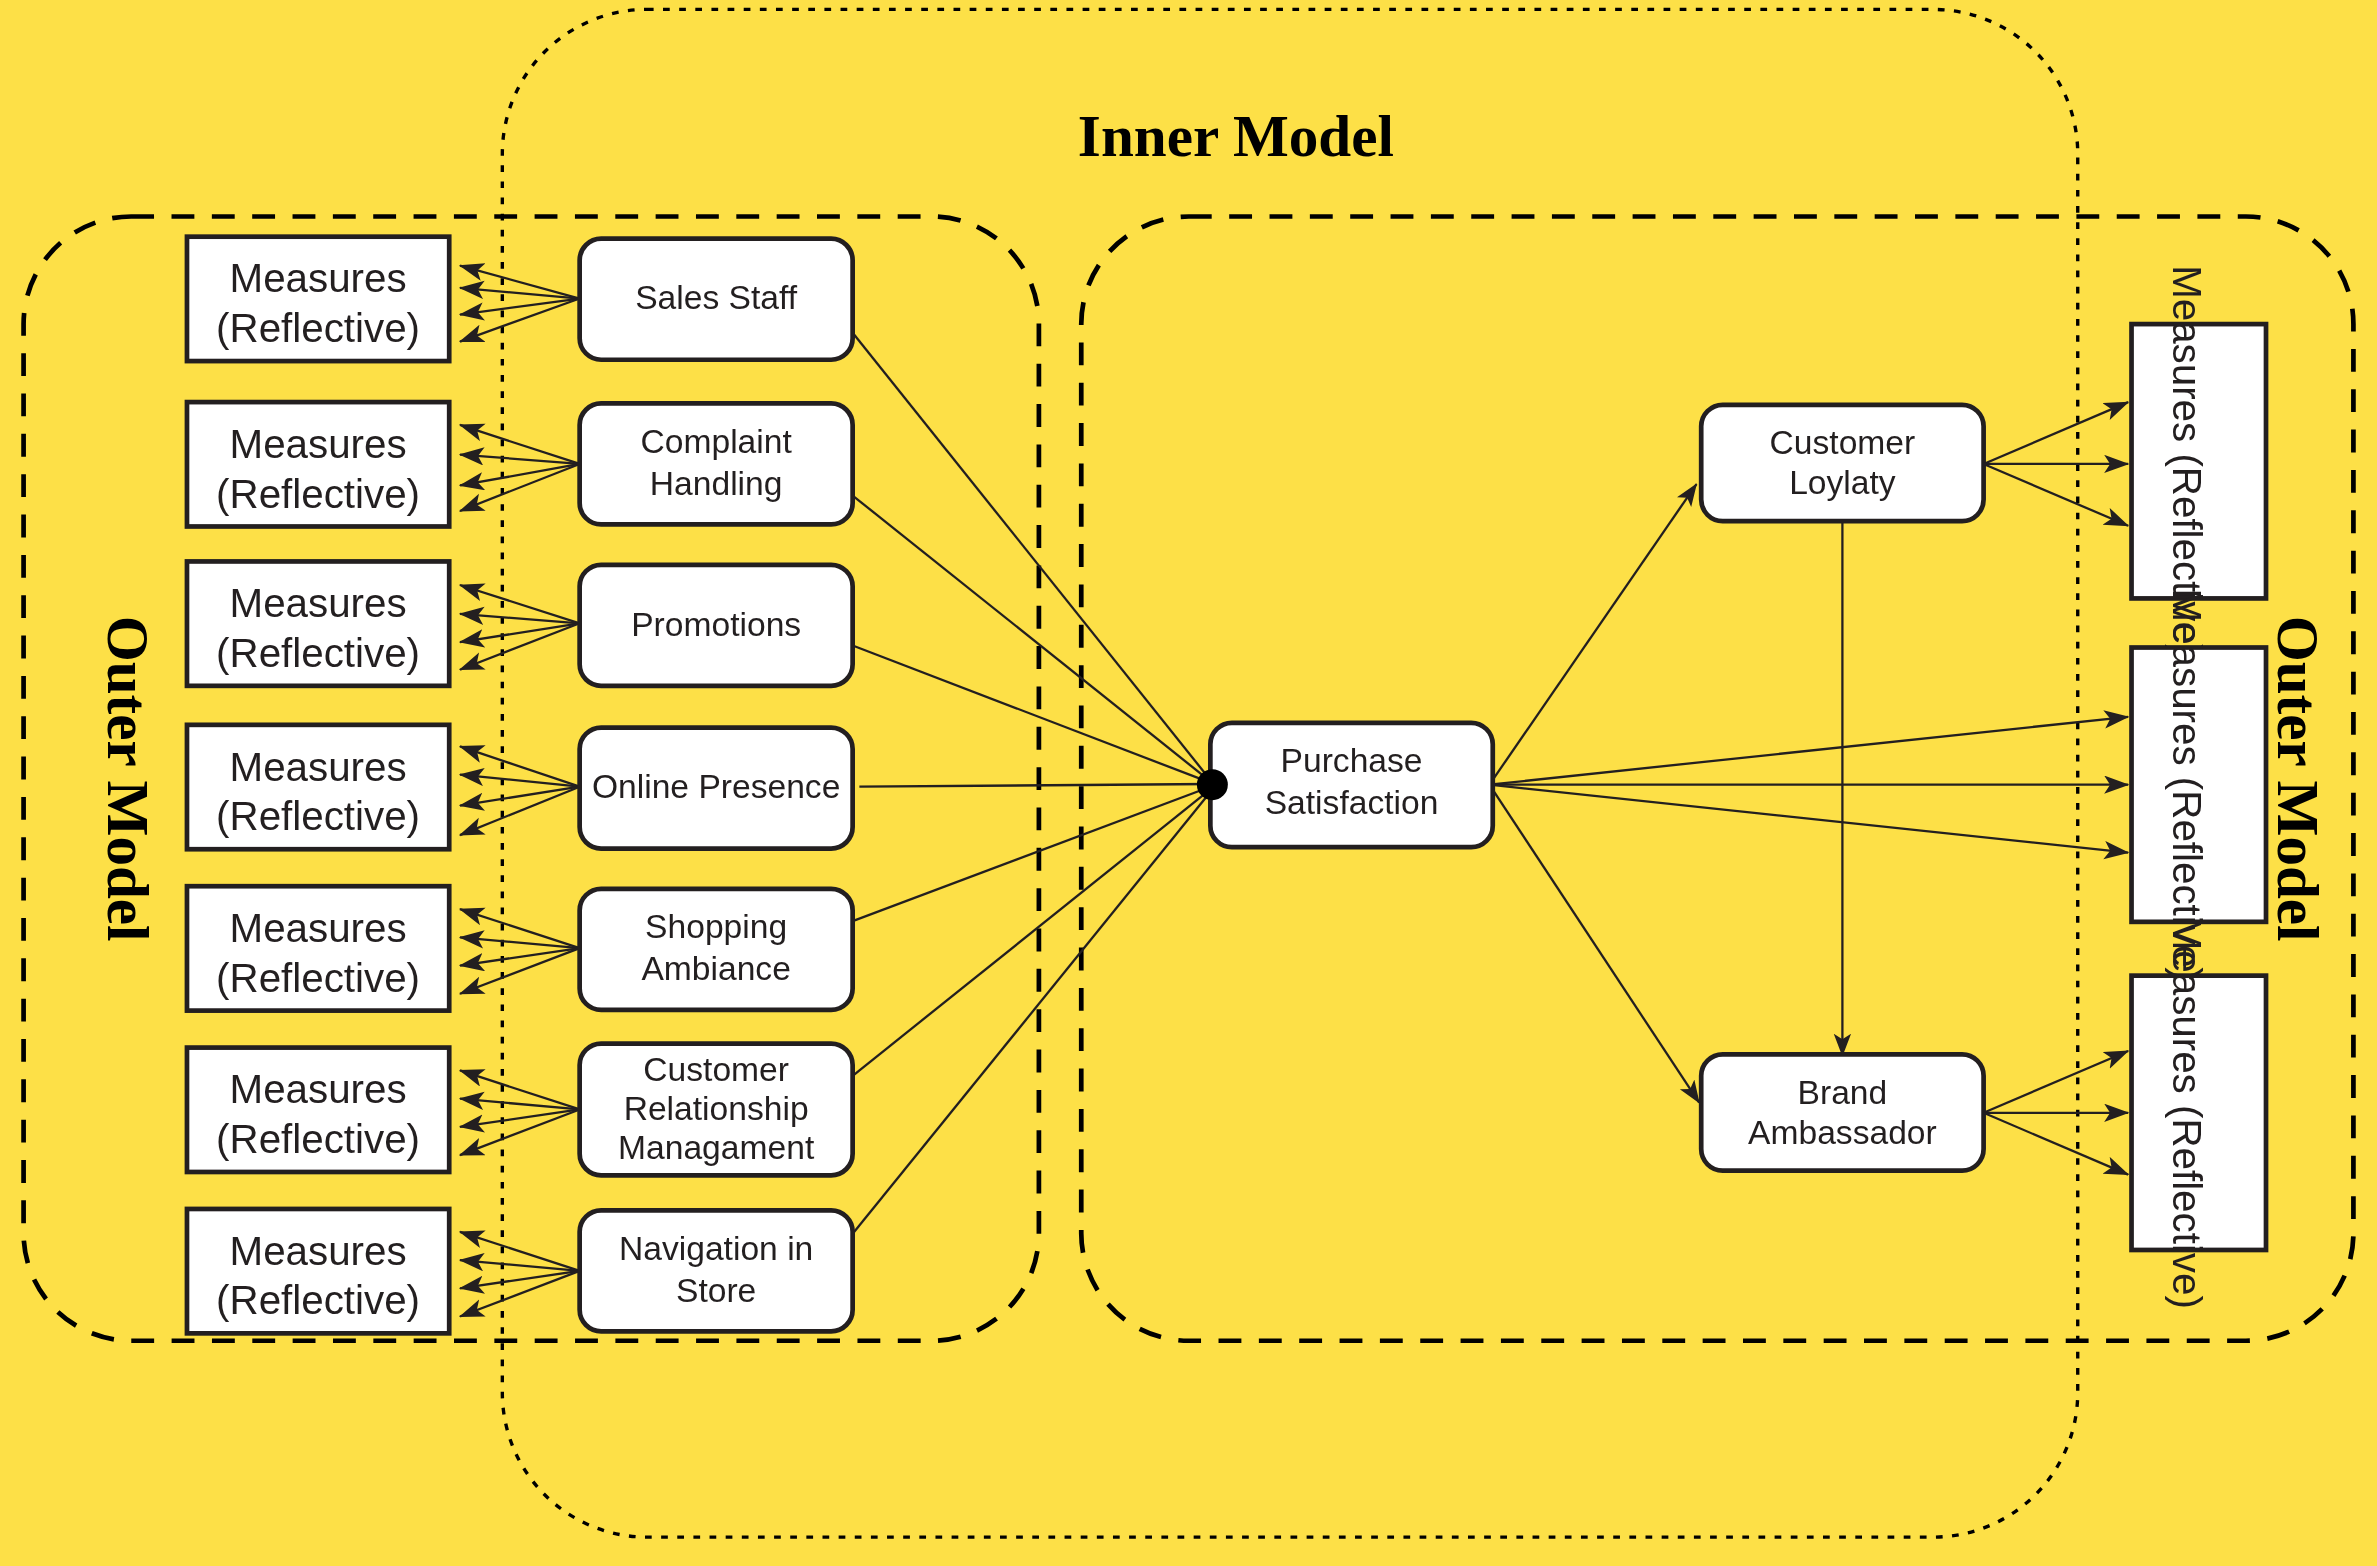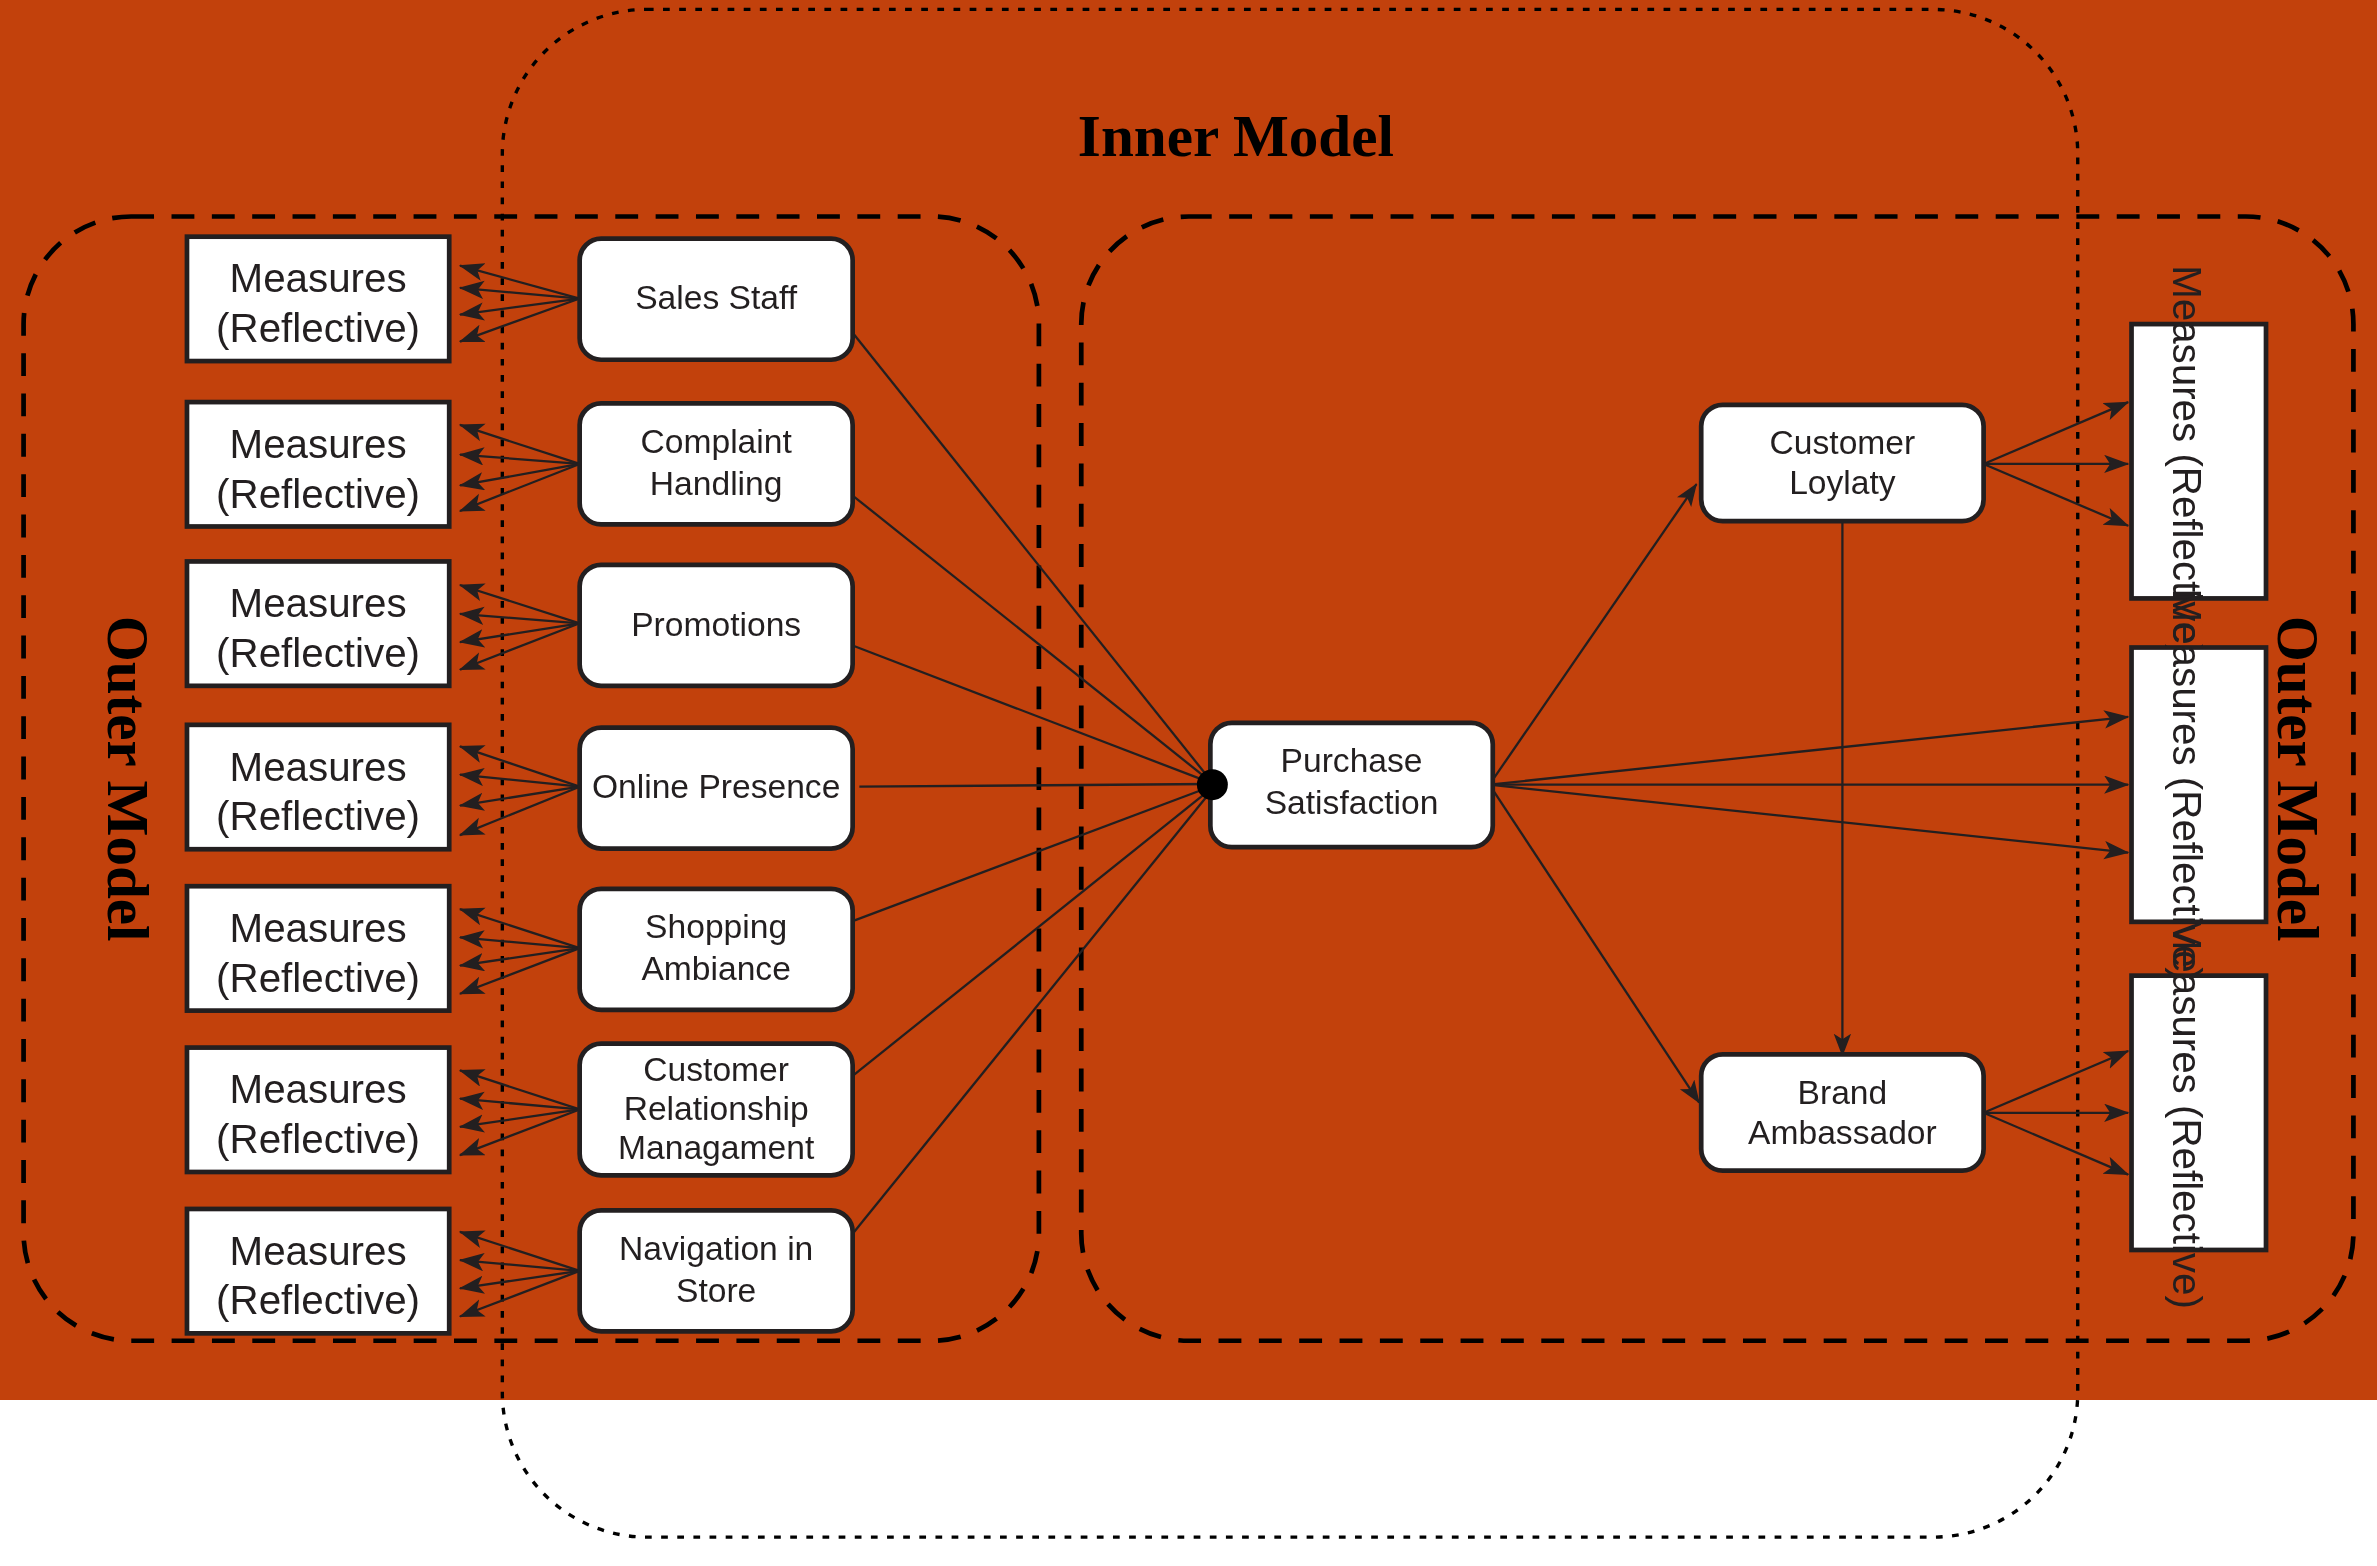--- a/index.html
+++ b/index.html
@@ -10,22 +10,22 @@
   }
   body {
     font-family: "Liberation Sans", sans-serif;
     width: 2377px;
     height: 1566px;
     overflow: hidden;
   }
   #diagram-root {
     position: relative;
     width: 2377px;
-    height: 1400px;
-    background: #c2410c;
+    height: 1566px;
+    background: #fde047;
   }
   svg.canvas {
     position: absolute;
     top: 0;
     left: 0;
     width: 2377px;
     height: 1566px;
     display: block;
   }
   .boundary-dotted {

